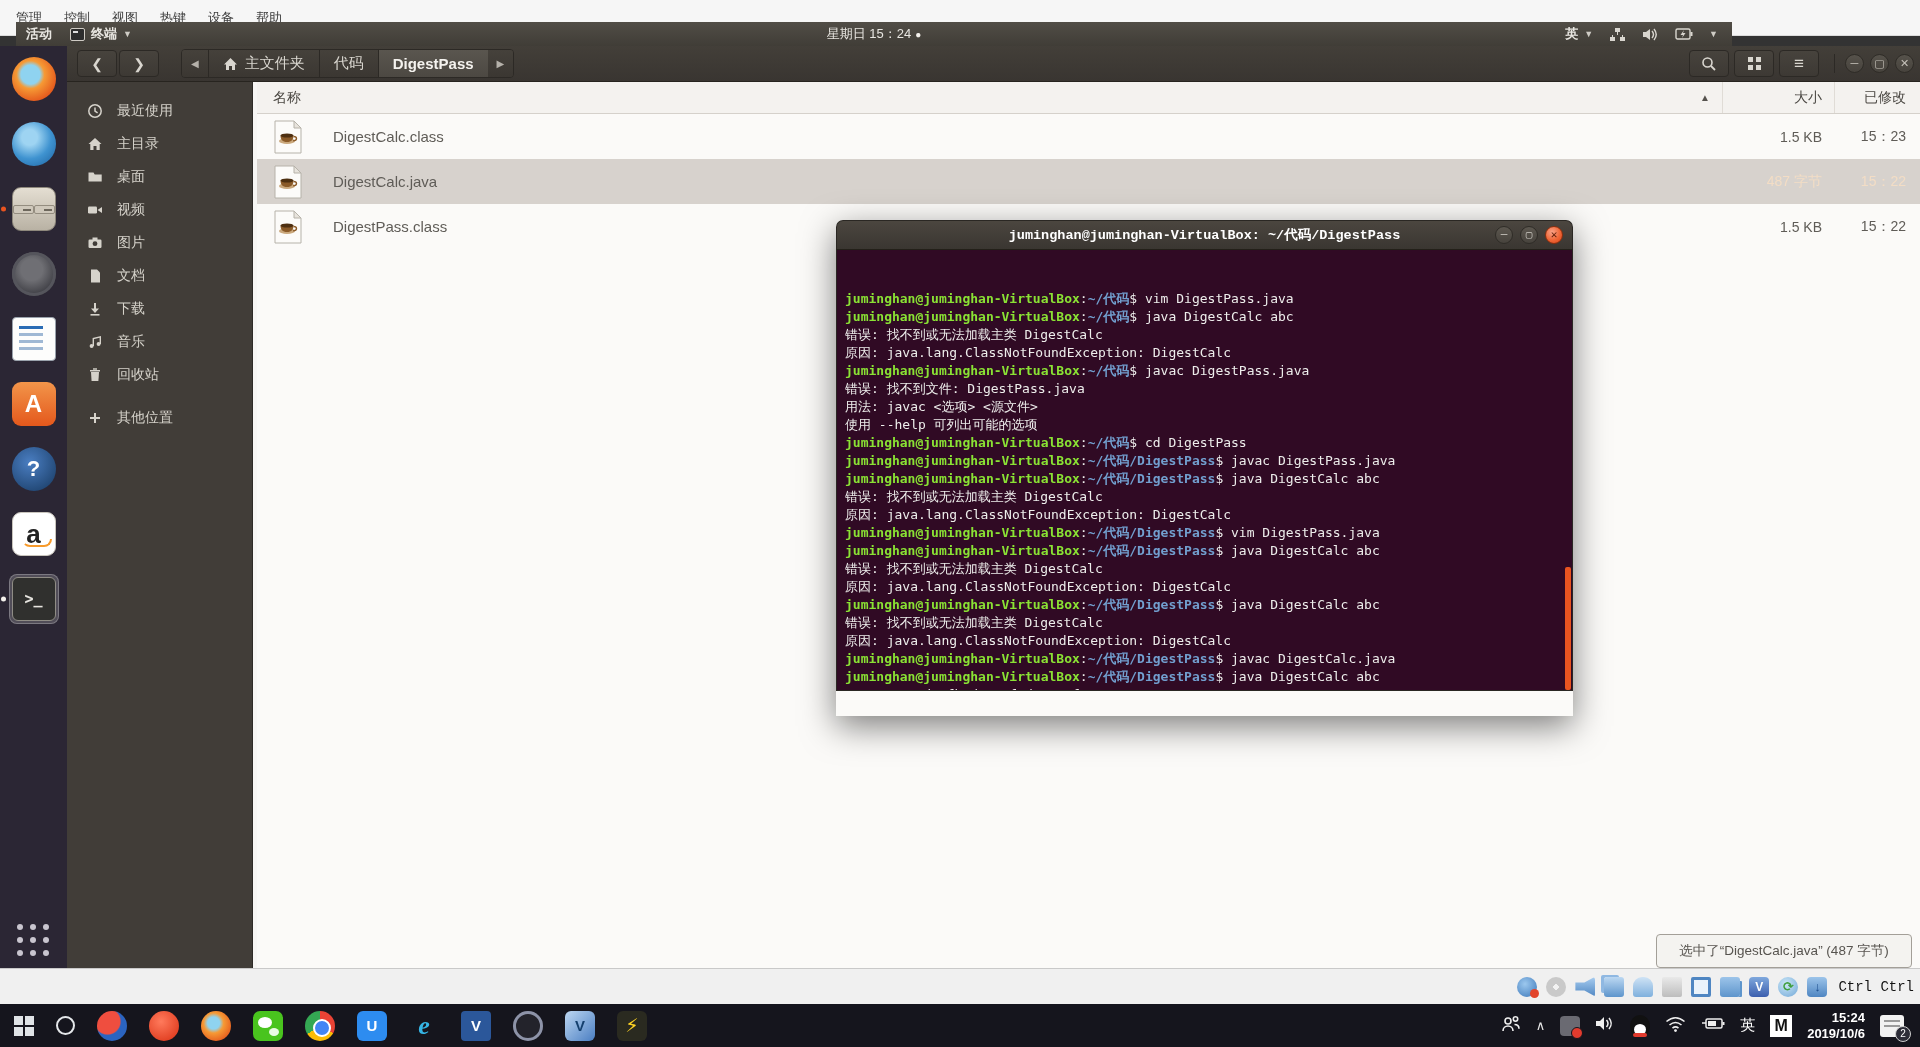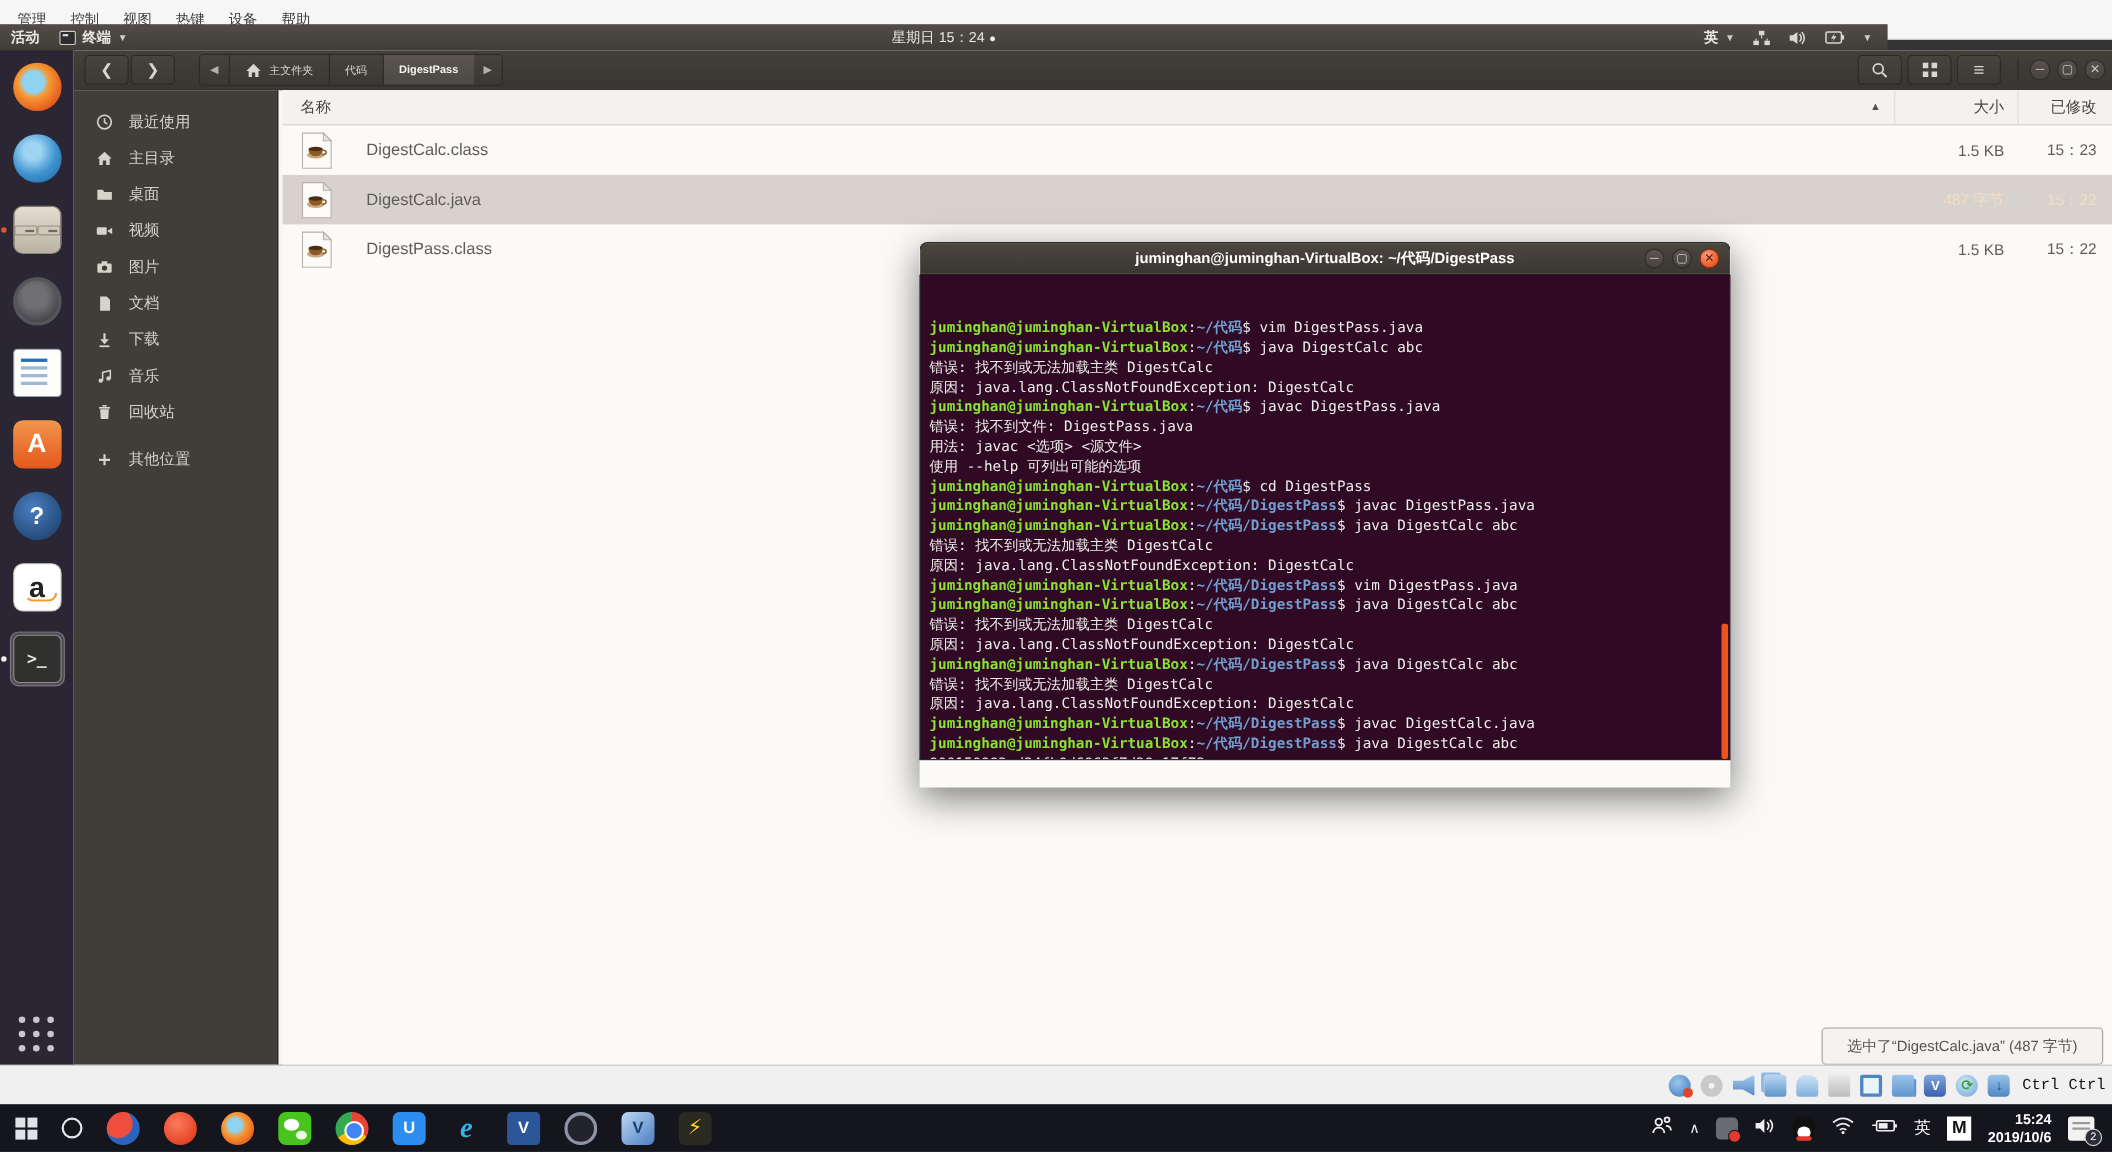--- a/index.html
+++ b/index.html
@@ -6,21 +6,21 @@
   html,body { width:1920px; height:1047px; overflow:hidden; background:#333;
     font-family:"Liberation Sans","DejaVu Sans",sans-serif; }
 
   
   #vbox-menubar { position:absolute; left:0; top:0; width:1920px; height:36px;
     background:#f6f6f6; border-bottom:1px solid #dcdcdc; display:flex; align-items:center;
     padding-left:6px; gap:2px; }
   #vbox-menubar .menu-item { font-size:13px; color:#3c3c3c; padding:2px 10px; }
 
   
-  #topbar { position:absolute; left:0; top:22px; width:1716px; height:24px;
+  #topbar { position:absolute; left:16px; top:22px; width:1716px; height:24px;
     background:linear-gradient(#514d46,#403d37); color:#e8e6e1; font-size:13px;
     display:flex; align-items:center; }
   #topbar .tb-left { display:flex; align-items:center; gap:18px; padding-left:10px; flex:0 0 auto;}
   #topbar .tb-center { position:absolute; left:0; right:0; text-align:center; pointer-events:none; }
   #topbar .tb-center span { pointer-events:auto; }
   #topbar .tb-right { margin-left:auto; display:flex; align-items:center; gap:16px; padding-right:14px; }
   .tb-activities { font-weight:bold; }
   .tb-appmenu { display:flex; align-items:center; gap:6px; font-weight:bold; }
   .mini-term { width:15px; height:13px; background:#2d2d2d; border:1px solid #cfcBC4; border-radius:2px;
     position:relative; }
@@ -75,21 +75,21 @@
     background:linear-gradient(#433f39,#393531); border-bottom:1px solid #27241f;
     display:flex; align-items:center; padding:0 6px; }
   .hb-btn { height:27px; background:linear-gradient(#47433d,#3d3934); border:1px solid #2c2925;
     border-radius:4px; color:#d9d6cf; display:flex; align-items:center; justify-content:center;
     font-size:14px; }
   .nav-group { display:flex; gap:2px; margin-left:4px; }
   .nav-group .hb-btn { width:40px; }
   .path-group { display:flex; margin-left:22px; border:1px solid #2c2925; border-radius:4px; overflow:hidden; }
   .path-seg { height:27px; background:linear-gradient(#45413b,#3b3732); color:#d9d6cf;
     border-right:1px solid #2c2925; display:flex; align-items:center; gap:7px;
-    padding:0 14px; font-size:10px; }
+    padding:0 14px; font-size:15px; }
   .path-seg:last-child { border-right:none; }
   .path-seg.arrow { padding:0 9px; font-size:10px; color:#b5b1aa; }
   .path-seg.active { background:linear-gradient(#5a564f,#4c4842); color:#f4f2ee; font-weight:bold; }
   .hb-right { margin-left:auto; display:flex; align-items:center; gap:5px; }
   .hb-right .hb-btn { width:40px; }
   .win-controls { display:flex; gap:6px; margin-left:10px; padding-left:10px;
     border-left:1px solid #2c2925; align-items:center; }
   .wc { width:19px; height:19px; border-radius:50%; background:linear-gradient(#56524b,#47433d);
     border:1px solid #2f2c27; color:#c6c2ba; font-size:11px; display:flex; align-items:center;
     justify-content:center; line-height:1; }
@@ -122,21 +122,21 @@
   
   #status-tooltip { position:absolute; left:1656px; top:934px; width:256px; height:34px;
     background:#f4f3f0; border:1px solid #a39f98; border-radius:4px;
     display:flex; align-items:center; justify-content:center; font-size:13.5px; color:#57544f; }
 
   
   #terminal { position:absolute; left:836px; top:220px; width:737px; height:496px;
     border-radius:7px 7px 0 0; box-shadow:0 10px 34px rgba(0,0,0,.5); }
   .term-titlebar { height:30px; background:linear-gradient(#4b463f,#3a3631);
     border:1px solid #2a2723; border-bottom-color:#232019; border-radius:7px 7px 0 0;
-    display:flex; align-items:center; position:relative; }
+    display:flex; align-items:center; position:relative;font-family:Liberation Mono, monospace; }
   .term-title { position:absolute; left:0; right:0; text-align:center; color:#fff;
     font-weight:bold; font-size:13.5px; }
   .term-buttons { margin-left:auto; display:flex; gap:7px; padding-right:9px; z-index:1; }
   .tb-circle { width:18px; height:18px; border-radius:50%; background:linear-gradient(#5c574f,#474council33d);
     background:linear-gradient(#5c574f,#47433d); border:1px solid #2f2c27; color:#cfccc5;
     font-size:11px; display:flex; align-items:center; justify-content:center; line-height:1; }
   .tb-circle.close { background:radial-gradient(circle at 38% 32%, #f9a287, #ef6636 55%, #d8431a);
     border-color:#8c2f0e; color:#5d1d07; font-weight:bold; }
   .term-menubar { height:25px; background:#3f3a34; border-left:1px solid #2a2723; border-right:1px solid #2a2723;
     display:flex; align-items:center; gap:20px; padding-left:12px; color:#dbd7d0; font-size:13px; }

